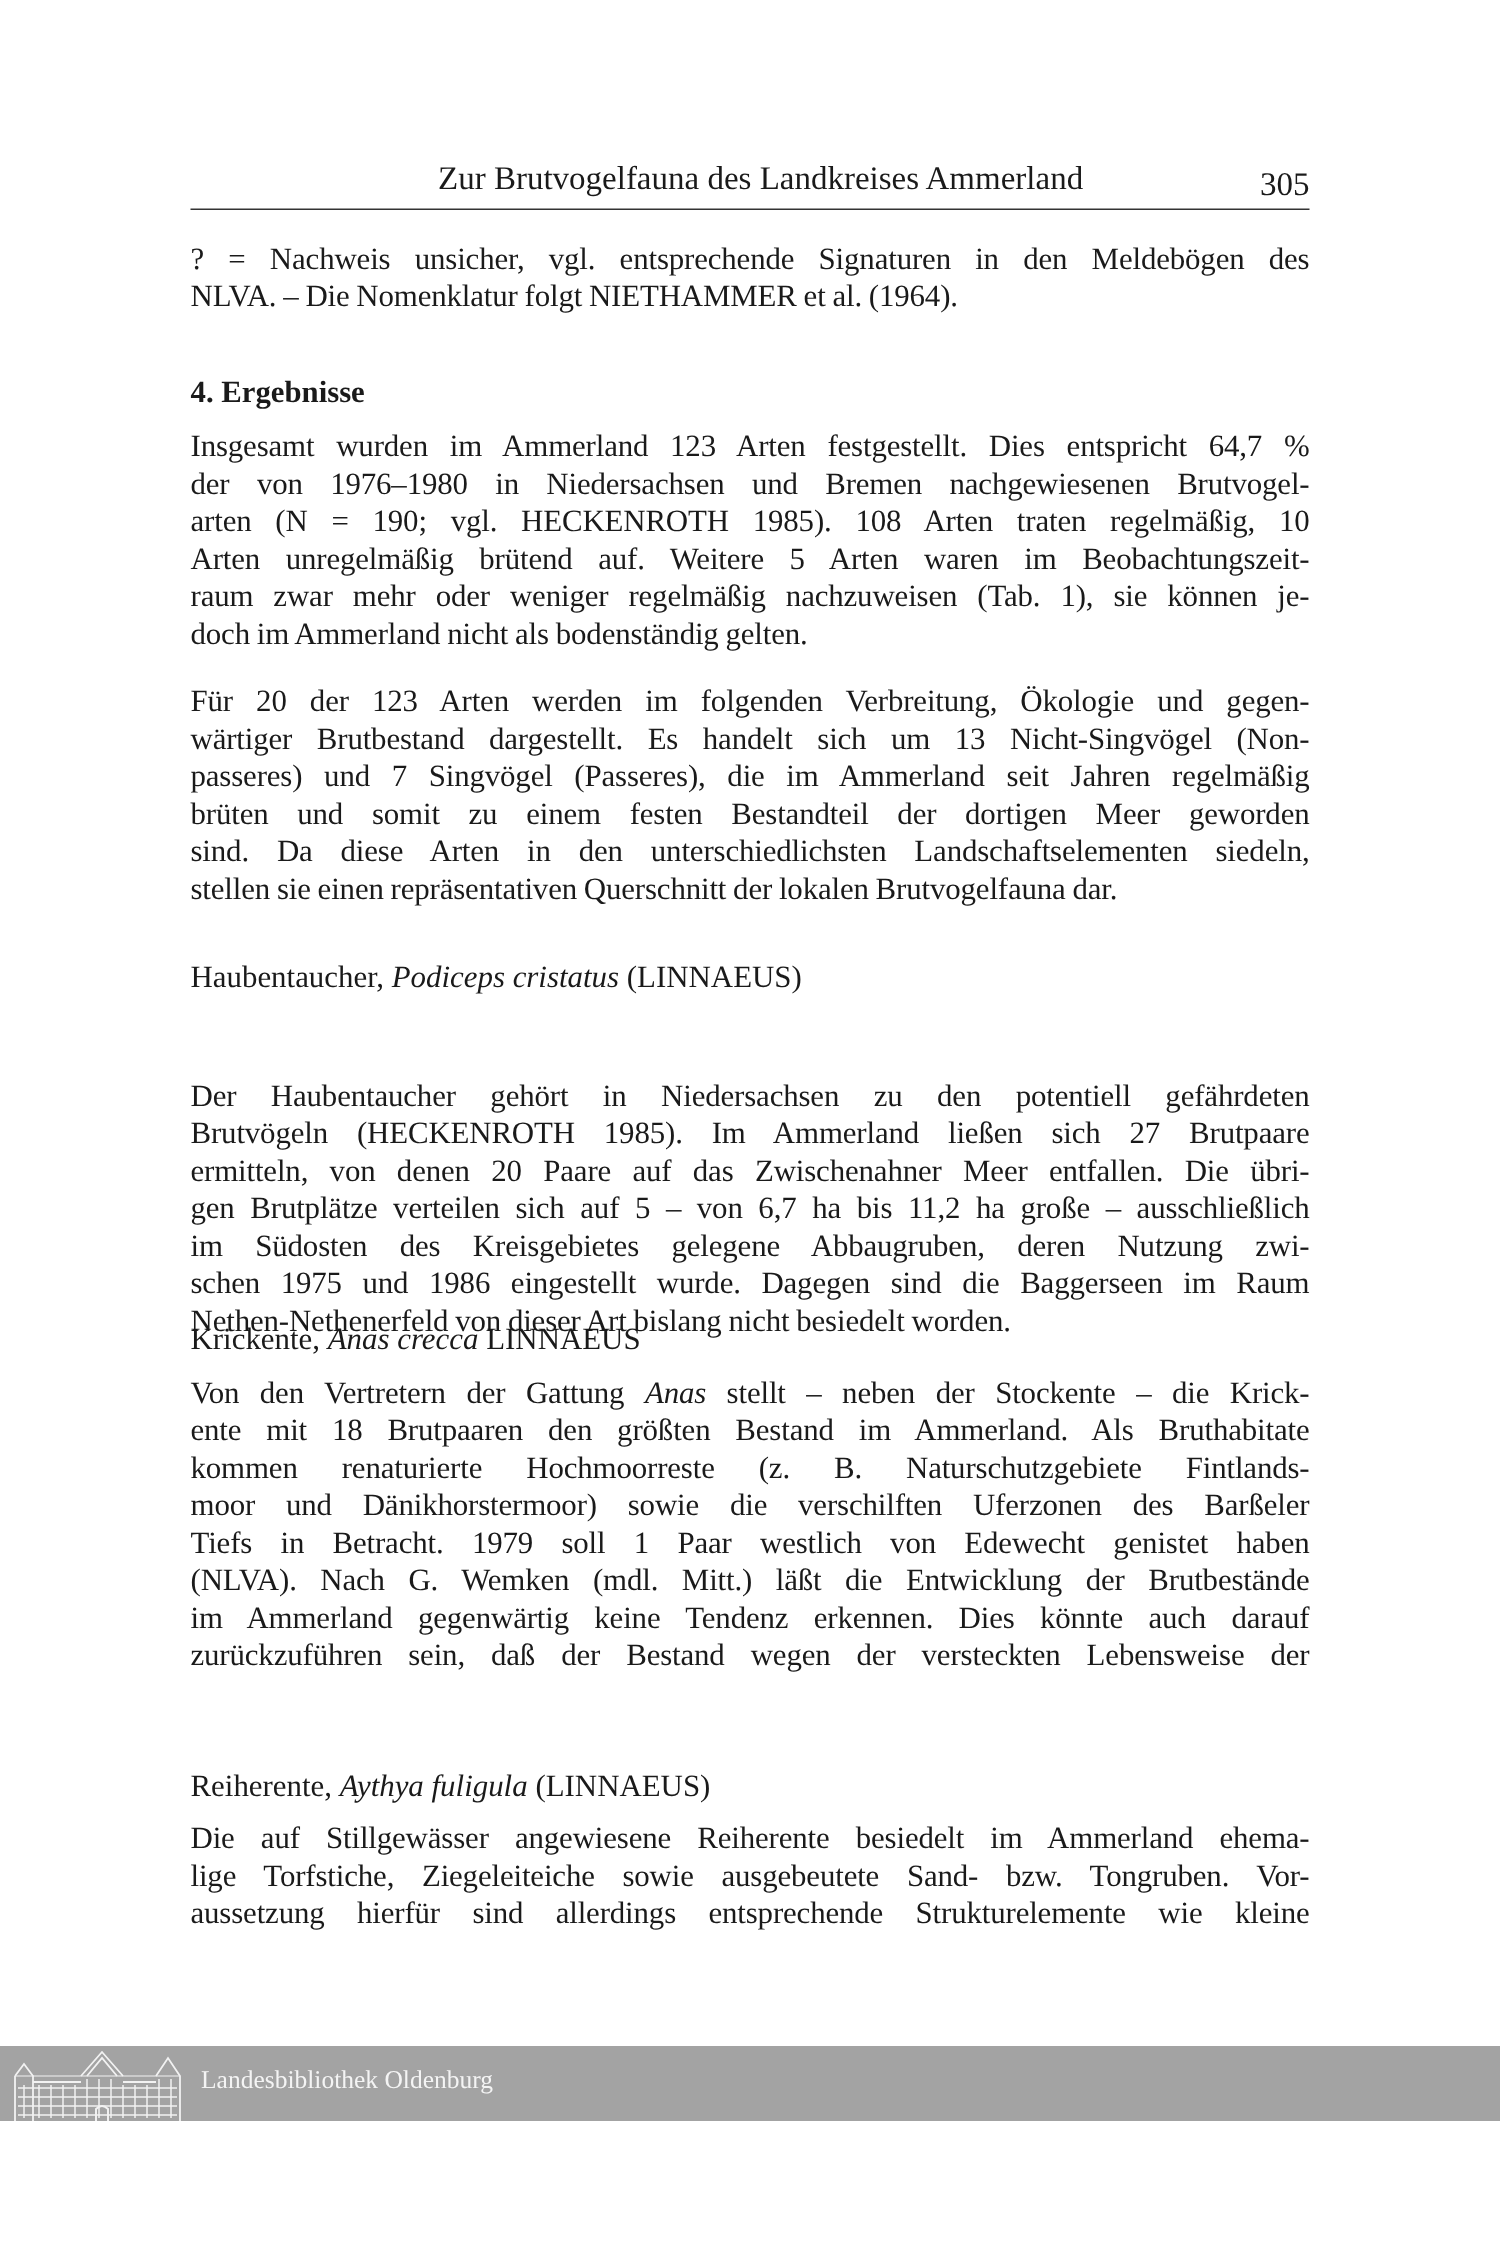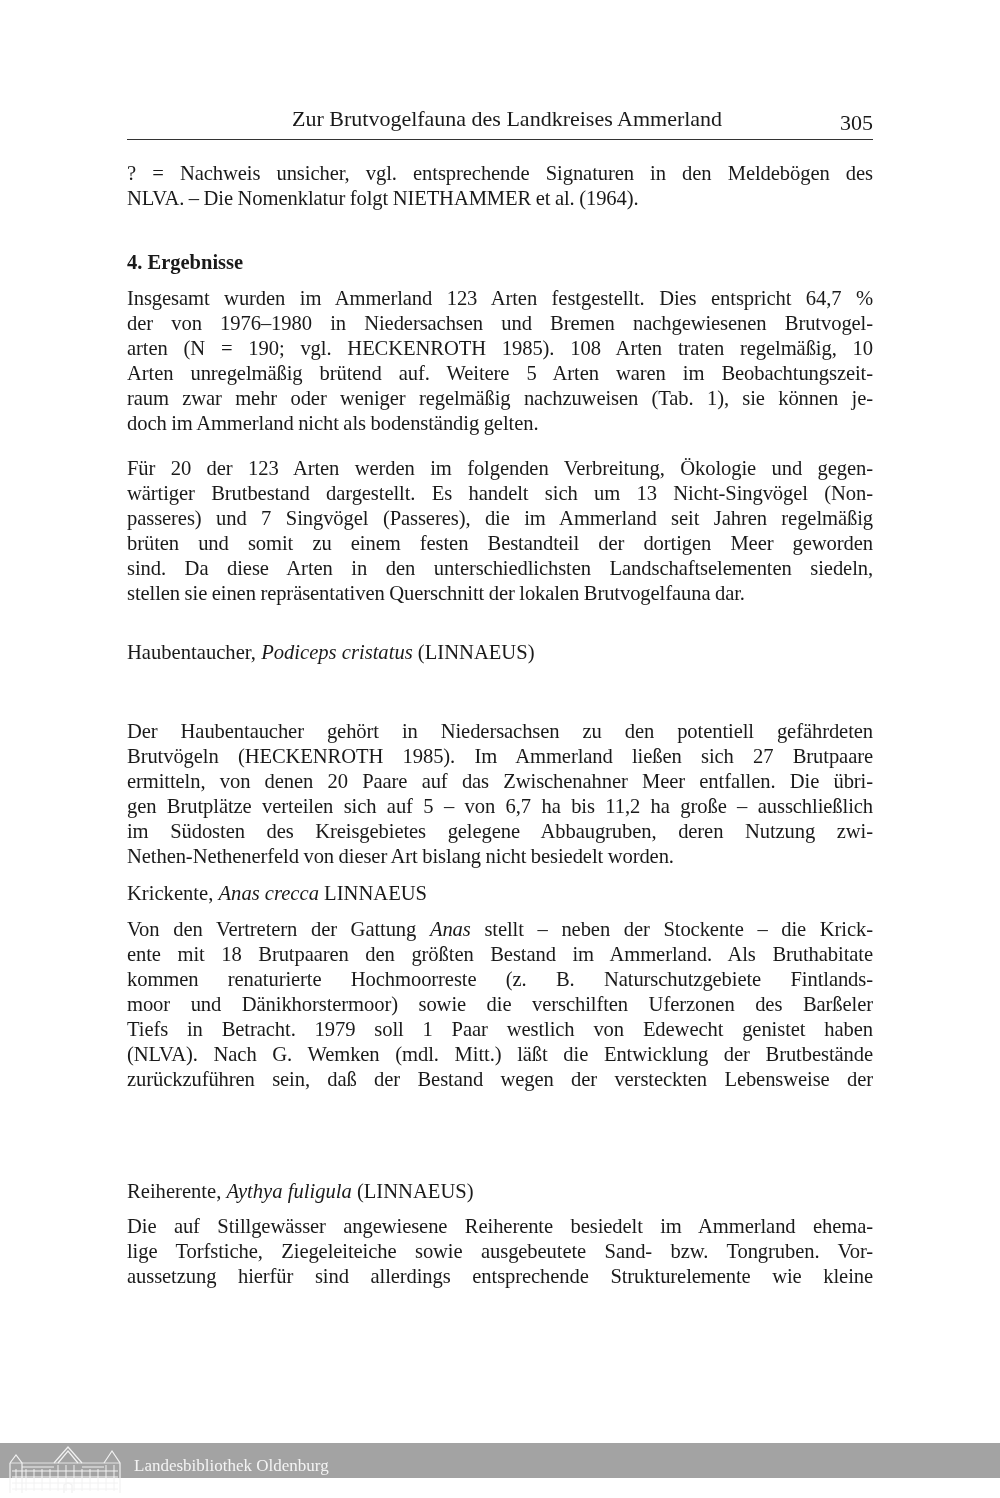--- a/index.html
+++ b/index.html
@@ -21,21 +21,21 @@
     font-size: 20.6px; line-height: 25px; text-align: justify; margin: 0;
     hyphens: manual; letter-spacing: -0.1px; word-spacing: -0.5px;
   }
   .para .line { display: block; text-align: justify; text-align-last: justify; white-space: nowrap; }
   .para .line.last { text-align-last: left; }
   .section-title { font-size: 20.5px; font-weight: bold; line-height: 25px; }
   .species-heading { font-size: 20.6px; line-height: 25px; white-space: nowrap; }
   .species-heading i { font-style: italic; }
 
   .footer {
-    position: absolute; left: 0; top: 1443px; width: 1000px; height: 35px; background: #a3a3a3;
+    position: absolute; left: 0; top: 1364px; width: 1000px; height: 50px; background: #a3a3a3;
   }
   .footer-logo { position: absolute; left: 6px; top: 0; width: 118px; height: 50px; }
   .footer-text {
     position: absolute; left: 134px; top: 13px; font-size: 17px; color: #f4f4f4; white-space: nowrap;
     font-family: "Liberation Serif", "DejaVu Serif", serif;
   }
 </style>
 </head>
 <body>
 
@@ -76,35 +76,37 @@
     <span>Haubentaucher,</span>
     <i>Podiceps cristatus</i>
     <span>(LINNAEUS)</span>
   </div>
   <div class="block para" style="top:675px;margin-top:44px;">
     <span class="line">Der Haubentaucher gehört in Niedersachsen zu den potentiell gefährdeten</span>
     <span class="line">Brutvögeln (HECKENROTH 1985). Im Ammerland ließen sich 27 Brutpaare</span>
     <span class="line">ermitteln, von denen 20 Paare auf das Zwischenahner Meer entfallen. Die übri-</span>
     <span class="line">gen Brutplätze verteilen sich auf 5 – von 6,7 ha bis 11,2 ha große – ausschließlich</span>
     <span class="line">im Südosten des Kreisgebietes gelegene Abbaugruben, deren Nutzung zwi-</span>
+    <span class="line">schen 1975 und 1986 eingestellt wurde. Dagegen sind die Baggerseen im Raum</span>
     <span class="line last">Nethen-Nethenerfeld von dieser Art bislang nicht besiedelt worden.</span>
   </div>
 
   <div class="block species-heading" style="top:881px;">
     <span>Krickente,</span>
     <i>Anas crecca</i>
     <span>LINNAEUS</span>
   </div>
   <div class="block para" style="top:917px;">
     <span class="line">Von den Vertretern der Gattung <i>Anas</i> stellt – neben der Stockente – die Krick-</span>
     <span class="line">ente mit 18 Brutpaaren den größten Bestand im Ammerland. Als Bruthabitate</span>
     <span class="line">kommen renaturierte Hochmoorreste (z. B. Naturschutzgebiete Fintlands-</span>
     <span class="line">moor und Dänikhorstermoor) sowie die verschilften Uferzonen des Barßeler</span>
     <span class="line">Tiefs in Betracht. 1979 soll 1 Paar westlich von Edewecht genistet haben</span>
     <span class="line">(NLVA). Nach G. Wemken (mdl. Mitt.) läßt die Entwicklung der Brutbestände</span>
+    <span class="line">im Ammerland gegenwärtig keine Tendenz erkennen. Dies könnte auch darauf</span>
     <span class="line">zurückzuführen sein, daß der Bestand wegen der versteckten Lebensweise der</span>
   </div>
 
   <div class="block species-heading" style="top:1179px;">
     <span>Reiherente,</span>
     <i>Aythya fuligula</i>
     <span>(LINNAEUS)</span>
   </div>
   <div class="block para" style="top:1214px;">
     <span class="line">Die auf Stillgewässer angewiesene Reiherente besiedelt im Ammerland ehema-</span>

